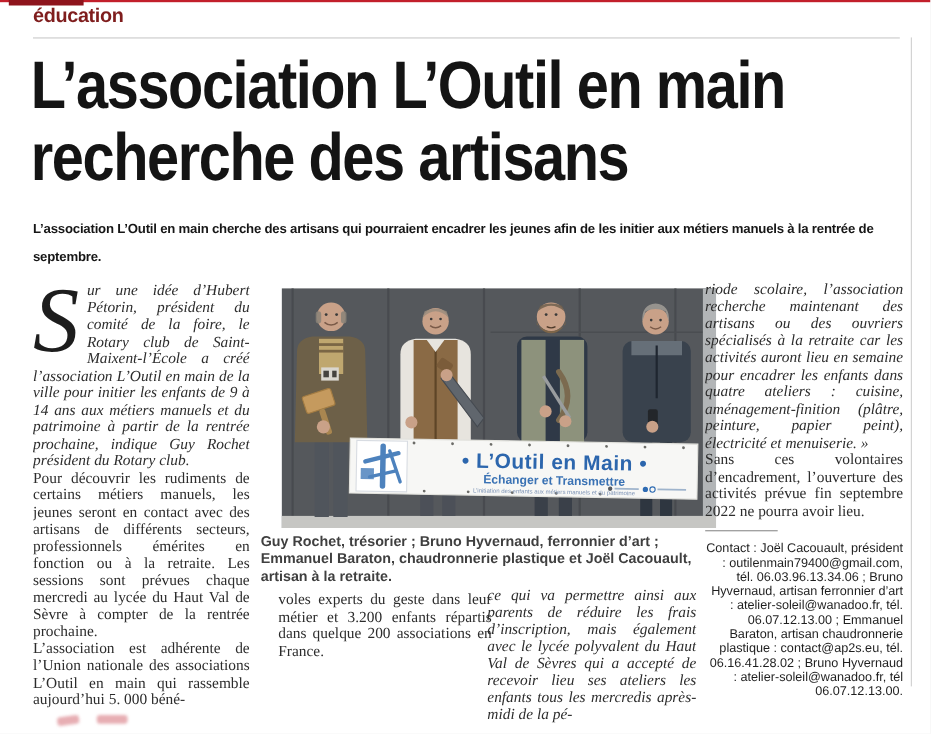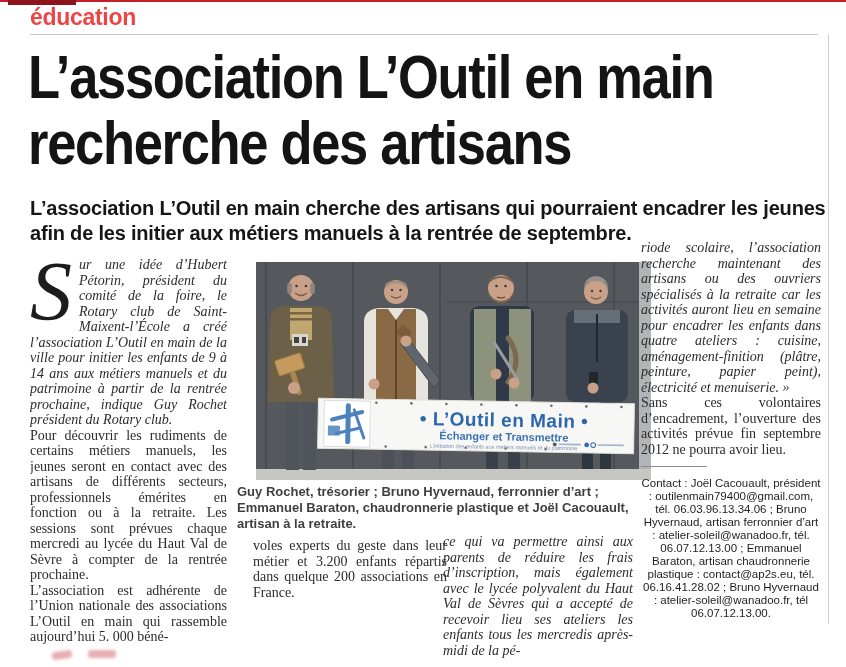--- a/index.html
+++ b/index.html
@@ -4,58 +4,58 @@
 <style>
   html,body{margin:0;padding:0;background:#f4f4f4;}
   #page{
     position:relative;width:846px;height:667px;background:#ffffff;
     overflow:hidden;font-family:"Liberation Sans",sans-serif;
   }
   
   .top-redline{position:absolute;left:0;top:0;width:846px;height:2px;background:#c21f2b;}
   .top-redblock{position:absolute;left:8px;top:0;width:68px;height:5px;background:#8e141c;}
   .section-label{
-    position:absolute;left:30px;top:4px;font-size:23px;font-weight:bold;
-    color:#ef4444;letter-spacing:-0.3px;
+    position:absolute;left:30px;top:4px;font-size:18px;font-weight:bold;
+    color:#7f1d1d;letter-spacing:-0.3px;
   }
   .section-rule{position:absolute;left:30px;top:34px;width:788px;height:1px;background:#c9c9c9;}
   .right-rule{position:absolute;left:828px;top:34px;width:1px;height:590px;background:#cfcfcf;}
 
   .headline{
     position:absolute;left:28px;top:44px;width:960px;
     font-size:61px;line-height:66px;font-weight:bold;color:#141414;
     letter-spacing:-1.5px;transform:scaleX(0.86);transform-origin:left top;
   }
   .standfirst{
     position:absolute;left:30px;top:196px;width:800px;
-    font-size:20px;line-height:25px;font-weight:bold;color:#161616;
+    font-size:12px;line-height:25px;font-weight:bold;color:#161616;
     letter-spacing:-0.2px;
   }
 
   
   .col{
     position:absolute;font-family:"Liberation Serif","DejaVu Serif",serif;
     font-size:14px;line-height:15.5px;color:#2c2c2c;text-align:justify;
     hyphens:auto;-webkit-hyphens:auto;overflow:hidden;
   }
   .col p{margin:0;}
   .italic{font-style:italic;}
   .left-col{left:30px;top:257px;width:197px;height:404px;}
   .dropcap{
     float:left;font-style:italic;font-size:84px;line-height:66px;
     padding:2px 7px 0 0;color:#1d1d1d;
   }
   .center-left-col{left:237px;top:538px;width:194px;height:124px;margin-left:16px;}
   .center-right-col{left:443px;top:534px;width:190px;height:128px;}
-  .right-col{left:641px;top:240px;width:180px;height:404px;}
+  .right-col{left:641px;top:256px;width:180px;height:404px;}
 
   .contact-rule{width:66px;height:1px;background:#8c8c8c;margin:9px 0 10px 0;}
   .contact{
     font-family:"Liberation Sans",sans-serif;font-size:11.5px;line-height:13px;
-    color:#1f1f1f;text-align:center;overflow-wrap:break-word;font-style:normal;
+    color:#1f1f1f;text-align:right;overflow-wrap:break-word;font-style:normal;
   }
 
   
   .photo{position:absolute;left:237px;top:262px;width:395px;height:218px;margin-left:19px;}
   .caption{
     position:absolute;left:237px;top:484px;width:394px;
     font-size:13px;line-height:16px;font-weight:bold;color:#3f3f3f;
   }
 
   
@@ -220,21 +220,21 @@
 
   <div class="col center-left-col">
     <p>voles experts du geste dans leur métier et 3.200 enfants répartis dans quelque 200 associations en France.</p>
   </div>
   <div class="col center-right-col">
     <p class="italic">ce qui va permettre ainsi aux parents de réduire les frais d’inscription, mais également avec le lycée polyvalent du Haut Val de Sèvres qui a accepté de recevoir lieu ses ateliers les enfants tous les mercredis après-midi de la pé-</p>
   </div>
 
   <div class="col right-col">
     <p class="italic">riode scolaire, l’association recherche maintenant des artisans ou des ouvriers spécialisés à la retraite car les activités auront lieu en semaine pour encadrer les enfants dans quatre ateliers : cuisine, aménagement-finition (plâtre, peinture, papier peint), électricité et menuiserie. »</p>
-    <p>Sans ces volontaires d’encadrement, l’ouverture des activités prévue fin septembre 2012 ne pourra avoir lieu.</p>
+    <p>Sans ces volontaires d’encadrement, l’ouverture des activités prévue fin septembre 2022 ne pourra avoir lieu.</p>
     <div class="contact-rule"></div>
     <p class="contact">Contact : Joël Cacouault, président : outilenmain79400@gmail.com, tél. 06.03.96.13.34.06 ; Bruno Hyvernaud, artisan ferronnier d’art : atelier-soleil@wanadoo.fr, tél. 06.07.12.13.00 ; Emmanuel Baraton, artisan chaudronnerie plastique : contact@ap2s.eu, tél. 06.16.41.28.02 ; Bruno Hyvernaud : atelier-soleil@wanadoo.fr, tél 06.07.12.13.00.</p>
   </div>
 
   <div class="artifact a1"></div>
   <div class="artifact a2"></div>
 
 </div>
 
 </body></html>

